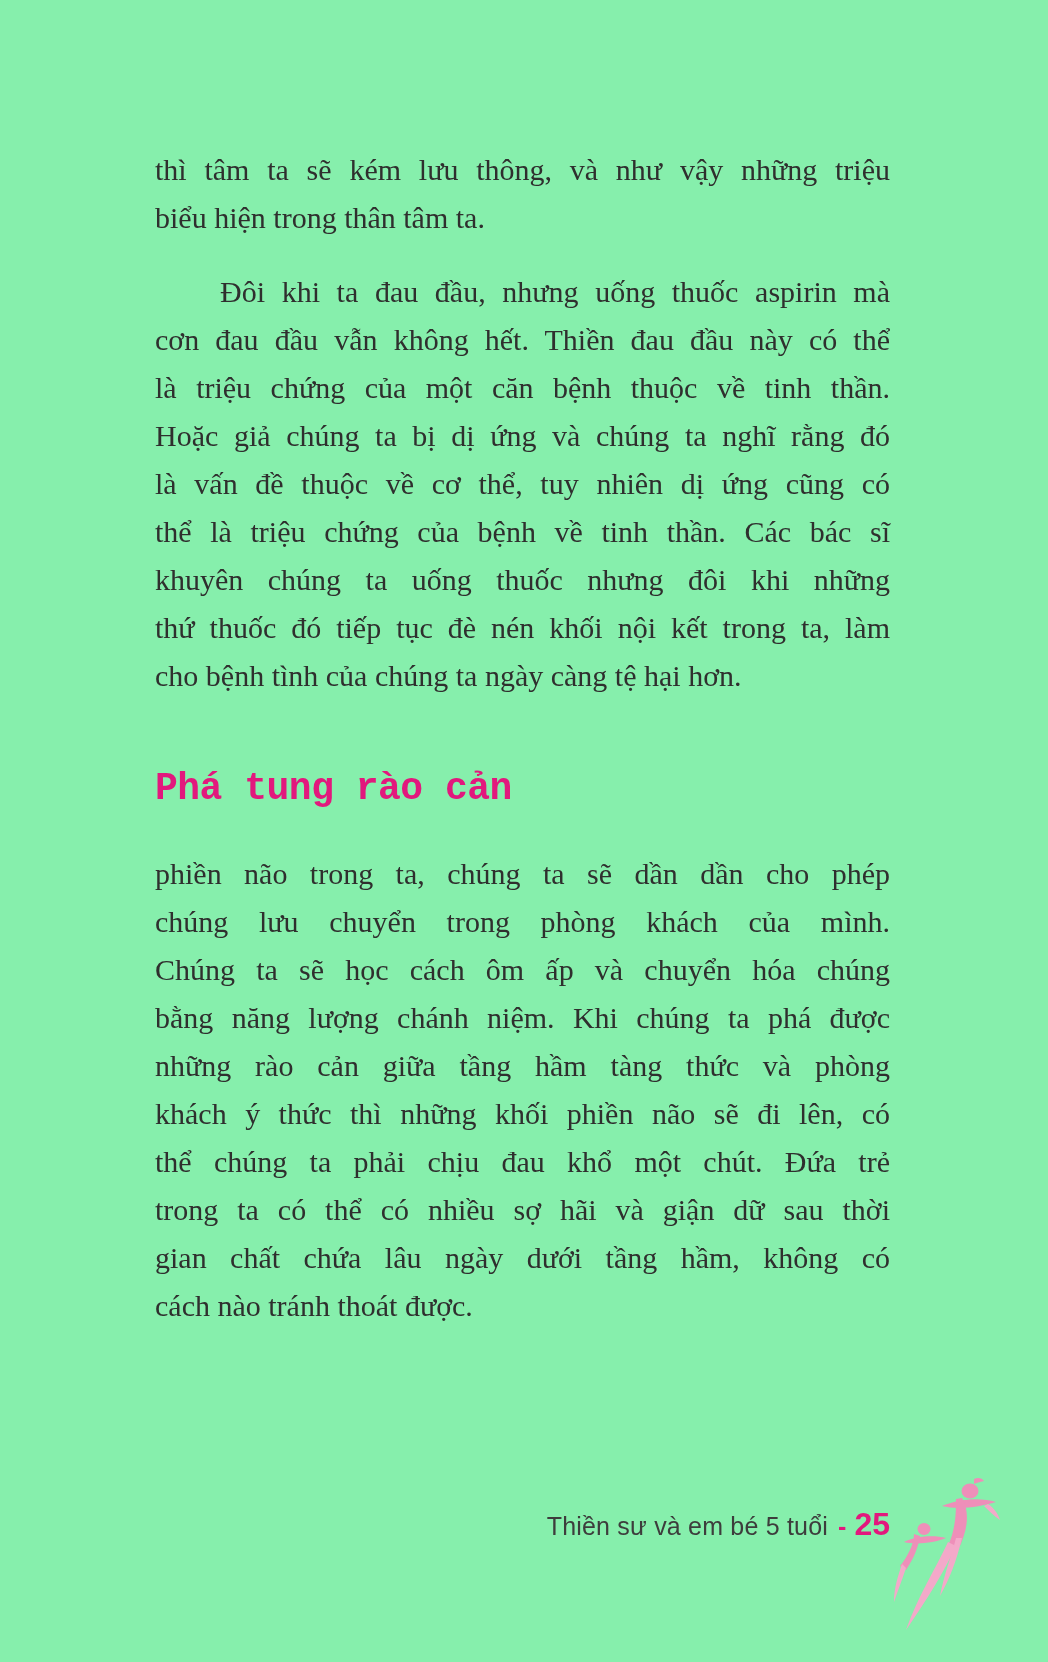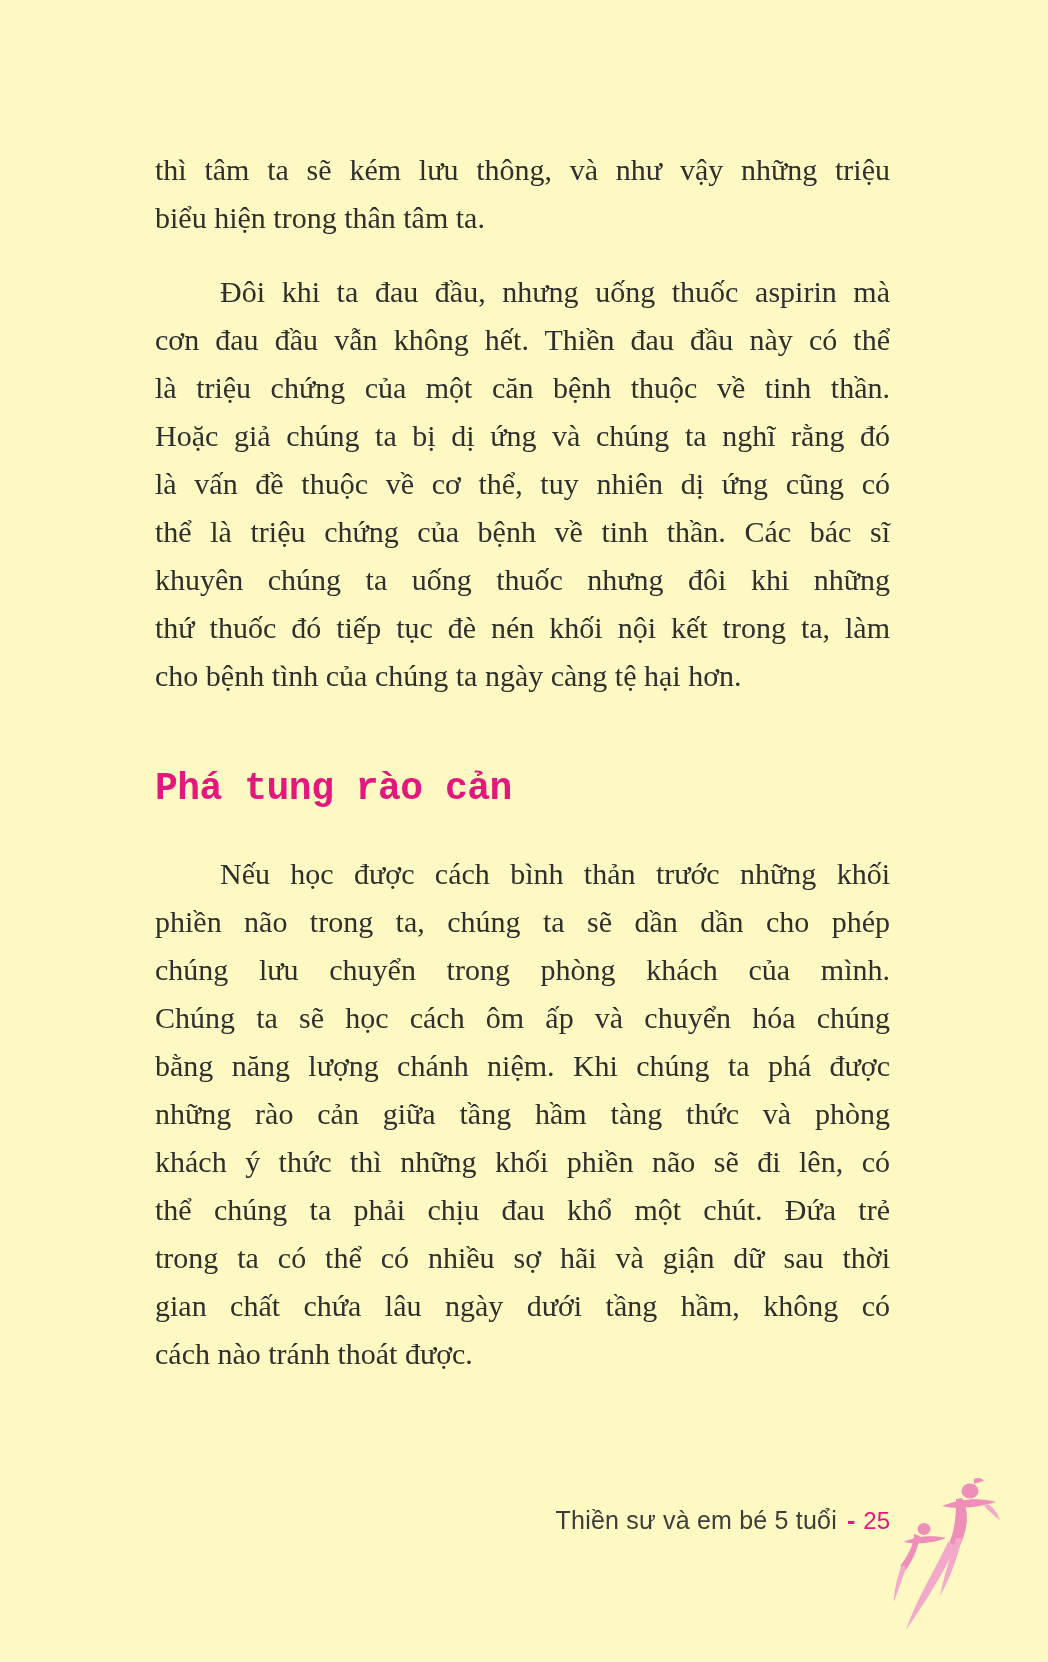--- a/index.html
+++ b/index.html
@@ -5,21 +5,21 @@
   html, body {
     margin: 0;
     padding: 0;
     background: #e8e8e8;
   }
   .page {
     position: relative;
     width: 1048px;
     height: 1662px;
     margin: 0 auto;
-    background: #fef9c3;
+    background: #86efac;
     overflow: hidden;
     font-family: "Liberation Serif", "DejaVu Serif", serif;
   }
   .content {
     position: absolute;
     left: 155px;
     top: 146px;
     width: 735px;
     color: #2f2f2e;
     font-size: 30px;
@@ -59,22 +59,22 @@
     font-size: 25px;
     color: #3d3d3c;
     letter-spacing: 0.2px;
   }
   .footer-sep {
     font-size: 25px;
     font-weight: bold;
     margin: 0 8px 0 10px;
   }
   .footer-page-number {
-    font-size: 24px;
-    font-weight: normal;
+    font-size: 32px;
+    font-weight: bold;
   }
   .footer-figure {
     position: absolute;
     top: 1476px;
     left: 892px;
     width: 124px;
     height: 178px;
   }
 </style>
 </head>
@@ -97,21 +97,20 @@
         <div class="line">là vấn đề thuộc về cơ thể, tuy nhiên dị ứng cũng có</div>
         <div class="line">thể là triệu chứng của bệnh về tinh thần. Các bác sĩ</div>
         <div class="line">khuyên chúng ta uống thuốc nhưng đôi khi những</div>
         <div class="line">thứ thuốc đó tiếp tục đè nén khối nội kết trong ta, làm</div>
         <div class="line last">cho bệnh tình của chúng ta ngày càng tệ hại hơn.</div>
       </div>
 
     <h2 class="section-heading" style="color: rgb(226, 24, 125);">Phá tung rào cản</h2>
 
     <div class="paragraph">
-        <div class="line indent">Nếu học được cách bình thản trước những khối</div>
         <div class="line">phiền não trong ta, chúng ta sẽ dần dần cho phép</div>
         <div class="line">chúng lưu chuyển trong phòng khách của mình.</div>
         <div class="line">Chúng ta sẽ học cách ôm ấp và chuyển hóa chúng</div>
         <div class="line">bằng năng lượng chánh niệm. Khi chúng ta phá được</div>
         <div class="line">những rào cản giữa tầng hầm tàng thức và phòng</div>
         <div class="line">khách ý thức thì những khối phiền não sẽ đi lên, có</div>
         <div class="line">thể chúng ta phải chịu đau khổ một chút. Đứa trẻ</div>
         <div class="line">trong ta có thể có nhiều sợ hãi và giận dữ sau thời</div>
         <div class="line">gian chất chứa lâu ngày dưới tầng hầm, không có</div>
         <div class="line last">cách nào tránh thoát được.</div>

